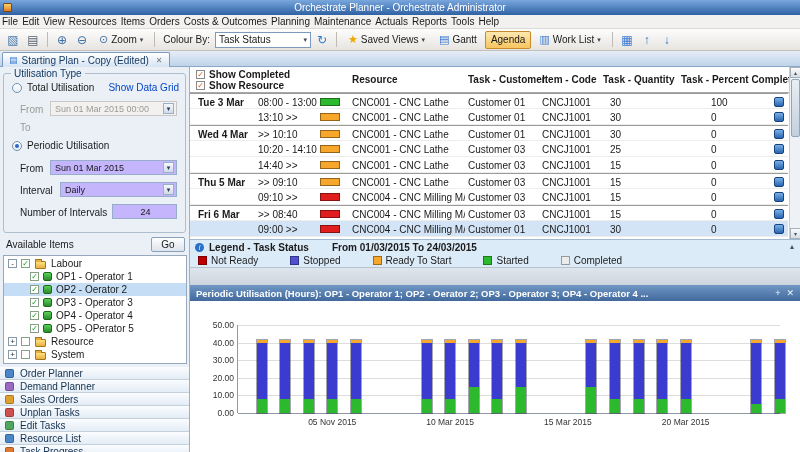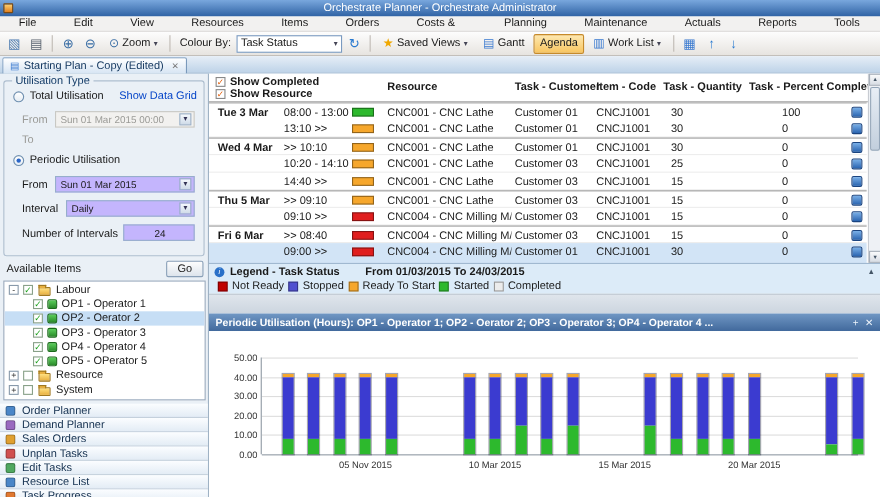--- a/index.html
+++ b/index.html
@@ -5,21 +5,21 @@
   *{margin:0;padding:0;box-sizing:border-box;}
   html,body{width:800px;height:452px;overflow:hidden;}
   body{position:relative;font-family:"Liberation Sans","DejaVu Sans",sans-serif;font-size:10px;color:#1a1a1a;background:#fff;}
 
   
   .titlebar{position:absolute;left:0;top:0;width:800px;height:15px;background:linear-gradient(#79a7dd,#2f62a4);color:#fff;text-align:center;line-height:15px;font-size:10px;}
   .app-icon{position:absolute;left:3px;top:3px;width:9px;height:9px;background:linear-gradient(#ffd070,#e08020);border:1px solid #7c4a10;border-radius:1px;}
 
   
   .menubar{position:absolute;left:0;top:15px;width:800px;height:14px;background:#f2f1f0;border-bottom:1px solid #dcdad8;display:flex;}
-  .menu-item{padding:0 17px;line-height:13px;cursor:default;}
+  .menu-item{padding:0 2px;line-height:13px;cursor:default;}
 
   
   .toolbar{position:absolute;left:0;top:29px;width:800px;height:22px;background:linear-gradient(#fdfdfd,#e7e4e0);border-bottom:1px solid #c3bfba;display:flex;align-items:center;padding:0 4px;gap:2px;}
   .tb-icon{width:18px;height:18px;display:flex;align-items:center;justify-content:center;font-size:12px;}
   .tb-sep{width:1px;height:15px;background:#bfbab4;margin:0 3px;}
   .tb-label{padding:0 3px;}
   .tb-btn{height:18px;display:flex;align-items:center;padding:0 5px;gap:3px;border:1px solid transparent;border-radius:2px;}
   .tb-btn.pressed{background:linear-gradient(#fde8b0,#f8c560);border-color:#c68a2a;}
   .tb-glyph{font-size:11px;}
   .tb-arrow{font-size:7px;color:#445;}
@@ -63,40 +63,40 @@
   .nav-ico{width:9px;height:9px;border-radius:2px;border:1px solid rgba(0,0,0,.25);}
   .nav-lbl{color:#14304f;white-space:nowrap;}
 
   
   .main-right{position:absolute;left:190px;top:67px;width:610px;height:385px;background:#fff;}
   .grid-header{position:absolute;left:0;top:0;width:610px;height:26px;background:#fff;border-bottom:1px solid #a8a8a8;}
   .gcb{position:absolute;width:9px;height:9px;border:1px solid #888;background:#fff;font-size:8px;line-height:8px;text-align:center;color:#e05800;font-weight:bold;}
   .gcb-lbl{position:absolute;font-weight:bold;white-space:nowrap;}
   .col-h{position:absolute;top:7px;font-weight:bold;white-space:nowrap;}
   .grid-rows{position:absolute;left:0;top:26px;width:598px;height:146px;overflow:hidden;}
-  .grow{position:absolute;left:0;width:598px;height:32px;border-bottom:1px solid #ededed;}
+  .grow{position:absolute;left:0;width:598px;height:16px;border-bottom:1px solid #ededed;}
   .grow.gstart{border-top:1px solid #9a9a9a;}
   .grow.sel{background:#d2e4f6;}
   .cell{position:absolute;top:3px;white-space:nowrap;}
   .c-date{left:8px;font-weight:bold;}
   .c-time{left:68px;}
   .c-chip{left:130px;top:4px;width:20px;height:8px;border:1px solid rgba(0,0,0,.4);}
   .c-res{left:162px;max-width:113px;overflow:hidden;}
   .c-cust{left:278px;}
   .c-item{left:352px;}
   .c-qty{left:420px;}
   .c-pct{left:521px;}
   .c-ico{left:584px;top:3px;width:10px;height:10px;background:linear-gradient(#7ab0e8,#2a64b0);border:1px solid #1a4480;border-radius:2px;}
 
   .legend{position:absolute;left:0;top:172px;width:610px;height:28px;background:#dcebf8;border-top:1px solid #a0b8d0;}
   .info-ico{position:absolute;left:5px;top:3px;width:9px;height:9px;border-radius:50%;background:#2a70c8;color:#fff;font-size:7px;line-height:9px;text-align:center;font-style:italic;}
   .lg-title{position:absolute;left:19px;top:2px;font-weight:bold;}
   .lg-range{position:absolute;left:142px;top:2px;font-weight:bold;}
   .lg-collapse{position:absolute;right:6px;top:2px;color:#456;font-size:8px;}
-  .lg-items{position:absolute;left:8px;top:15px;display:flex;gap:4px;align-items:center;}
+  .lg-items{position:absolute;left:8px;top:15px;display:flex;gap:32px;align-items:center;}
   .lg-item{display:flex;align-items:center;gap:4px;}
   .lg-sw{width:9px;height:9px;border:1px solid rgba(0,0,0,.35);}
   .splitter{position:absolute;left:0;top:200px;width:610px;height:18px;background:linear-gradient(#dfe5ec,#ccd5df);border-top:1px solid #b8c2cc;}
   .chart-hdr{position:absolute;left:0;top:218px;width:610px;height:16px;background:linear-gradient(#7097c4,#41699c);color:#fff;display:flex;align-items:center;padding:0 6px;gap:6px;}
   .ch-title{font-weight:bold;font-size:9.5px;white-space:nowrap;overflow:hidden;flex:1;}
   .ch-ico{font-size:9px;color:#eef4fb;}
   .chart-body{position:absolute;left:0;top:234px;width:610px;height:151px;background:#fff;}
   .gline{position:absolute;height:1px;background:#ddd;}
   .gline.zero{background:#909aa4;}
   .yaxis{position:absolute;width:1px;background:#909aa4;}

